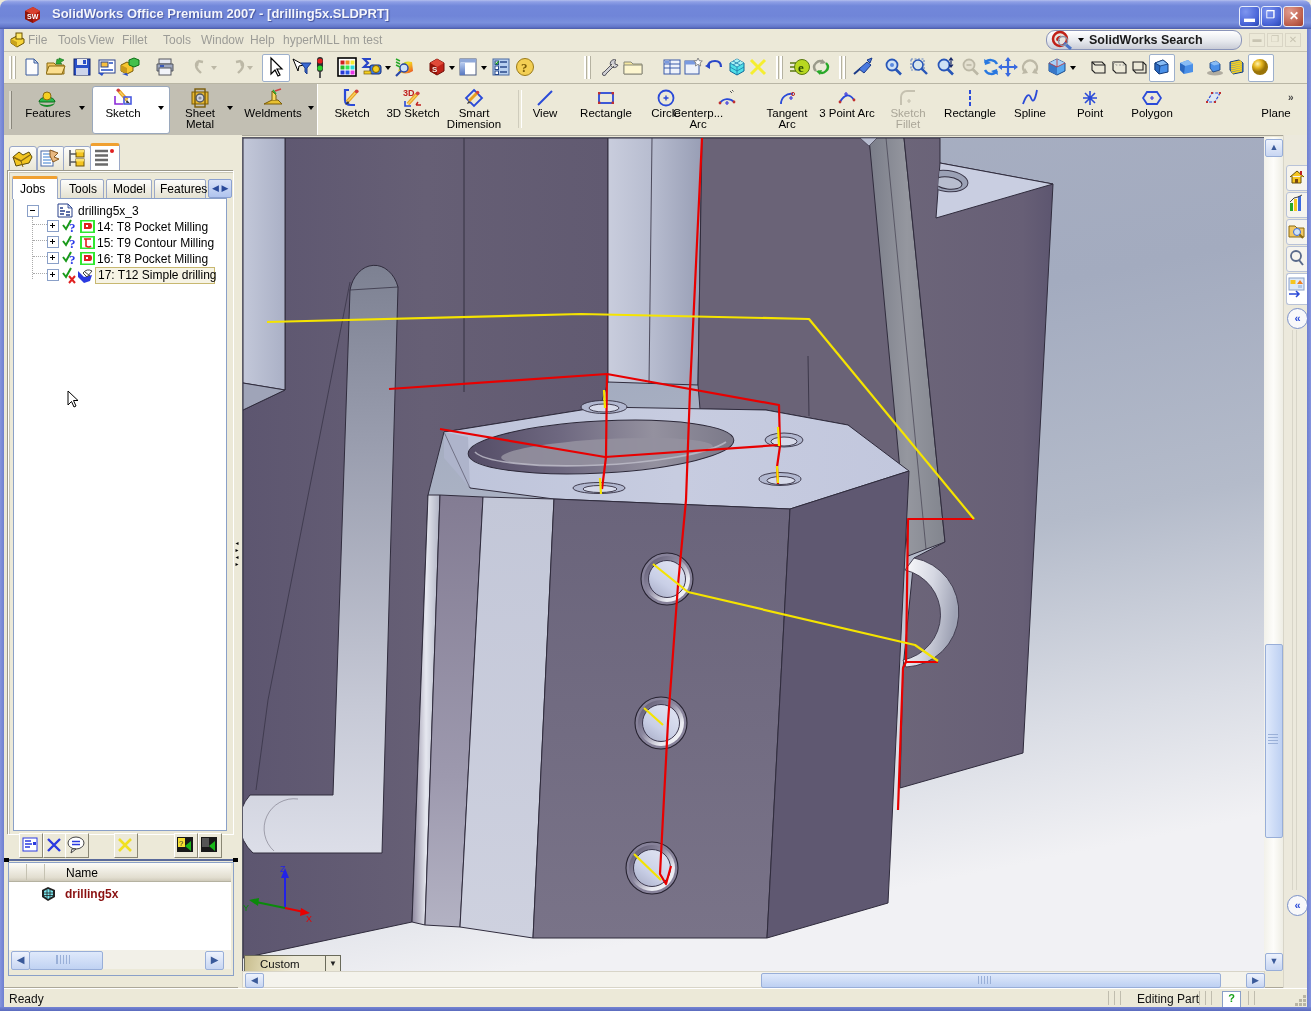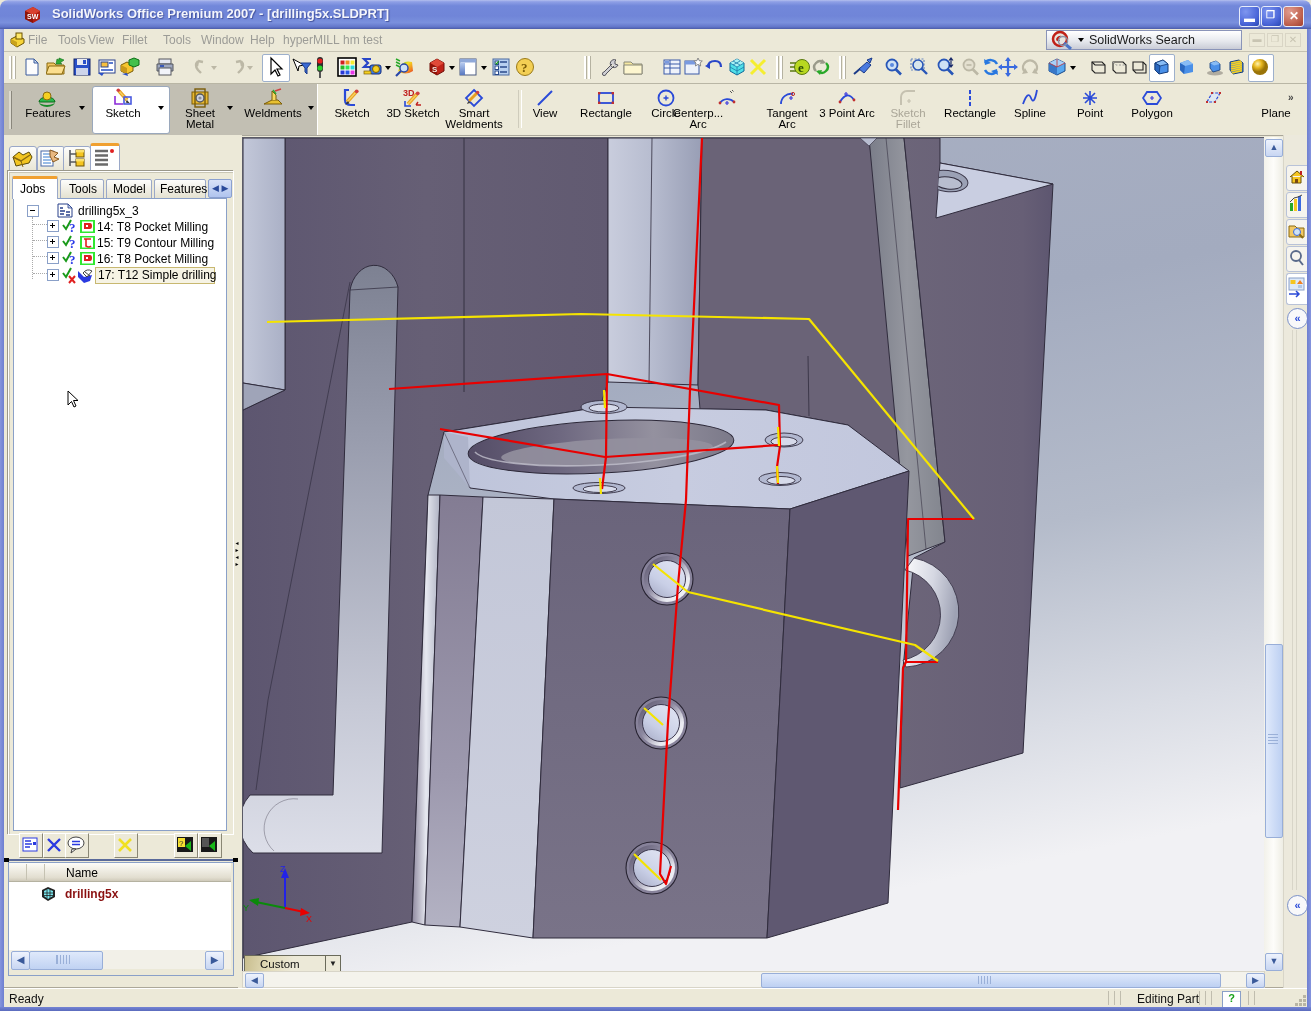--- a/index.html
+++ b/index.html
@@ -5,21 +5,21 @@
 body{width:1311px;height:1011px;overflow:hidden;font-family:"Liberation Sans",sans-serif;background:#ECE9D8;position:relative;}
 .abs{position:absolute;}
 #titlebar{left:0;top:0;width:1311px;height:29px;background:linear-gradient(180deg,#b4c0ee 0%,#8fa0e6 6%,#7288da 20%,#7085d8 55%,#7a90dd 78%,#6377cb 92%,#4b5ca8 100%);border-radius:8px 8px 0 0;}
 #title-text{left:52px;top:6px;font-size:13px;font-weight:bold;color:#f4f5fb;text-shadow:1px 1px 1px #44539d;}
 .tbtn{top:6px;width:21px;height:21px;border-radius:3px;border:1px solid #e7ecfa;box-sizing:border-box;}
 .tbtn.min,.tbtn.max{background:radial-gradient(circle at 30% 25%,#7e96ef 0%,#4d68da 60%,#2946b4 100%);}
 .tbtn.close{background:radial-gradient(circle at 30% 25%,#e09c90 0%,#c56a57 55%,#a33f2c 100%);}
 .glyph{position:absolute;color:#fff;font-weight:bold;}
 #menubar{left:0;top:29px;width:1311px;height:22px;background:#ECE9D8;border-bottom:1px solid #c5c2b2;}
 .menuitem{position:absolute;top:4px;font-size:12px;color:#9c9c97;}
-#searchbox{left:1046px;top:1px;width:194px;height:18px;border:1px solid #8A94B8;border-radius:0;background:linear-gradient(180deg,#ffffff,#e7e9ee 55%,#c9ccd6);}
+#searchbox{left:1046px;top:1px;width:194px;height:18px;border:1px solid #8A94B8;border-radius:9px;background:linear-gradient(180deg,#ffffff,#e7e9ee 55%,#c9ccd6);font-weight:bold;}
 #toolbar{left:0;top:52px;width:1311px;height:31px;background:#ECE9D8;border-bottom:1px solid #b9b6a5;}
 #cmdmgr{left:0;top:84px;width:1311px;height:51px;background:#ECE9D8;border-bottom:1px solid #a9a69a;}
 #cmdgray{left:4px;top:0px;width:313px;height:51px;background:#c2bfb3;border-right:1px solid #fff;}
 .cmlabel{position:absolute;top:24px;font-size:11.5px;color:#000;text-align:center;white-space:pre-line;line-height:10.5px;}
 .dd{position:absolute;width:0;height:0;border-left:3.5px solid transparent;border-right:3.5px solid transparent;border-top:4px solid #000;}
 #leftpanel{left:4px;top:135px;width:234px;height:853px;background:#ECE9D8;}
 #statusbar{left:0;top:988px;width:1311px;height:19px;background:#ECE9D8;border-top:1px solid #fff;box-shadow:0 -1px 0 #aca899;font-size:12px;}
 #winborder-l{left:0;top:29px;width:4px;height:982px;background:linear-gradient(90deg,#8594dd,#6e7fd0);}
 #winborder-r{left:1307px;top:29px;width:4px;height:982px;background:linear-gradient(90deg,#6e7fd0,#8594dd);}
 #winborder-b{left:0;top:1007px;width:1311px;height:4px;background:linear-gradient(180deg,#7484d4,#5a6bbd);}
@@ -405,21 +405,21 @@
       <path d="M14,17 h5 M16,14 l-2,3" stroke="#c02020" stroke-width="1.4"></path>
     </svg>
 <div class="cmlabel" style="left:383px;width:60px">3D Sketch</div>
 <svg class="abs" style="left:464px;top:4px" width="20" height="20" viewBox="0 0 20 20">
       <path d="M10,2 L18,10 L10,18 L2,10 Z" fill="none" stroke="#2a4ad8" stroke-width="1.8"></path>
       <path d="M5,13 L13,5" stroke="#e8a020" stroke-width="3"></path>
       <circle cx="13.6" cy="4.4" r="1.7" fill="#d04040"></circle>
       <path d="M5,13 l-2.4,2.8 3.6,-0.8z" fill="#3a3a3a"></path>
     </svg>
 <div class="cmlabel" style="left:434px;width:80px">Smart
-Weldments</div>
+Dimension</div>
 <div class="abs" style="left:518px;top:6px;width:2px;height:38px;border-left:1px solid #cfccbc;border-right:1px solid #fff"></div>
 <svg class="abs" style="left:535px;top:4px" width="20" height="20" viewBox="0 0 20 20">
       <line x1="3" y1="17" x2="17" y2="3" stroke="#2a4ad8" stroke-width="2"></line>
     </svg>
 <div class="cmlabel" style="left:515px;width:60px">View</div>
 <svg class="abs" style="left:596px;top:4px" width="20" height="20" viewBox="0 0 20 20">
       <rect x="3" y="5" width="14" height="10" fill="none" stroke="#2a4ad8" stroke-width="1.8"></rect>
       <g fill="#c03030">
         <rect x="2" y="4" width="2.4" height="2.4"></rect>
         <rect x="15.6" y="4" width="2.4" height="2.4"></rect>

